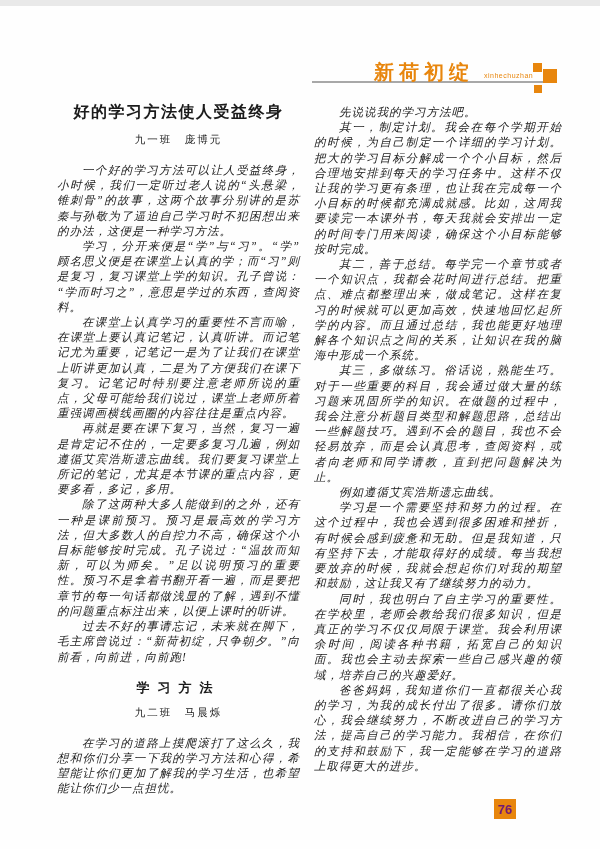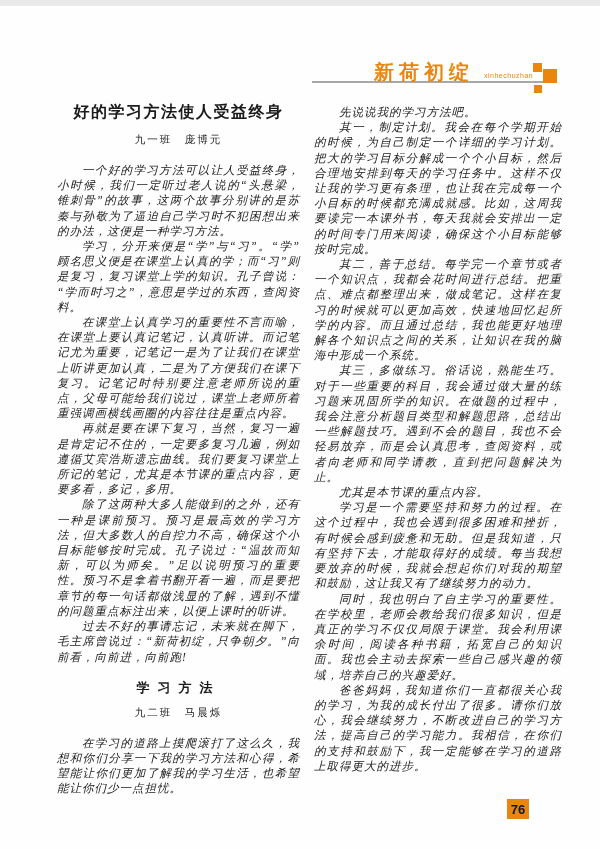--- a/index.html
+++ b/index.html
@@ -64,23 +64,23 @@
     margin:0;
     font-size:11.5px;
     line-height:15.2px;
     letter-spacing:1px;
     text-align:justify;
     text-indent:25px;
     font-style:italic;
   }
   
   .page-badge{
-    position:absolute;left:507px;top:793px;width:22px;height:20px;
+    position:absolute;left:494px;top:793px;width:22px;height:20px;
     background:var(--accent);
-    color:#0f172a;
+    color:#701a75;
     font-size:13px;font-weight:bold;
     display:flex;align-items:center;justify-content:center;
     font-family:"Liberation Sans","DejaVu Sans",sans-serif;
   }
 </style>
 </head>
 <body>
 
 <div class="page">
 
@@ -106,21 +106,21 @@
     <h1 class="article-title second">学习方法</h1>
     <div class="byline">九二班　马晨烁</div>
     <p class="body">在学习的道路上摸爬滚打了这么久，我想和你们分享一下我的学习方法和心得，希望能让你们更加了解我的学习生活，也希望能让你们少一点担忧。</p>
   </div>
 
   <div class="col col-right">
     <p class="body">先说说我的学习方法吧。</p>
     <p class="body">其一，制定计划。我会在每个学期开始的时候，为自己制定一个详细的学习计划。把大的学习目标分解成一个个小目标，然后合理地安排到每天的学习任务中。这样不仅让我的学习更有条理，也让我在完成每一个小目标的时候都充满成就感。比如，这周我要读完一本课外书，每天我就会安排出一定的时间专门用来阅读，确保这个小目标能够按时完成。</p>
     <p class="body">其二，善于总结。每学完一个章节或者一个知识点，我都会花时间进行总结。把重点、难点都整理出来，做成笔记。这样在复习的时候就可以更加高效，快速地回忆起所学的内容。而且通过总结，我也能更好地理解各个知识点之间的关系，让知识在我的脑海中形成一个系统。</p>
     <p class="body">其三，多做练习。俗话说，熟能生巧。对于一些重要的科目，我会通过做大量的练习题来巩固所学的知识。在做题的过程中，我会注意分析题目类型和解题思路，总结出一些解题技巧。遇到不会的题目，我也不会轻易放弃，而是会认真思考，查阅资料，或者向老师和同学请教，直到把问题解决为止。</p>
-    <p class="body">尤其是本节课的重点内容。</p>
+    <p class="body">例如遵循艾宾浩斯遗忘曲线。</p>
     <p class="body">学习是一个需要坚持和努力的过程。在这个过程中，我也会遇到很多困难和挫折，有时候会感到疲惫和无助。但是我知道，只有坚持下去，才能取得好的成绩。每当我想要放弃的时候，我就会想起你们对我的期望和鼓励，这让我又有了继续努力的动力。</p>
     <p class="body">同时，我也明白了自主学习的重要性。在学校里，老师会教给我们很多知识，但是真正的学习不仅仅局限于课堂。我会利用课余时间，阅读各种书籍，拓宽自己的知识面。我也会主动去探索一些自己感兴趣的领域，培养自己的兴趣爱好。</p>
     <p class="body">爸爸妈妈，我知道你们一直都很关心我的学习，为我的成长付出了很多。请你们放心，我会继续努力，不断改进自己的学习方法，提高自己的学习能力。我相信，在你们的支持和鼓励下，我一定能够在学习的道路上取得更大的进步。</p>
   </div>
 
   <div class="page-badge">76</div>
 
 </div>
 
 </body></html>

